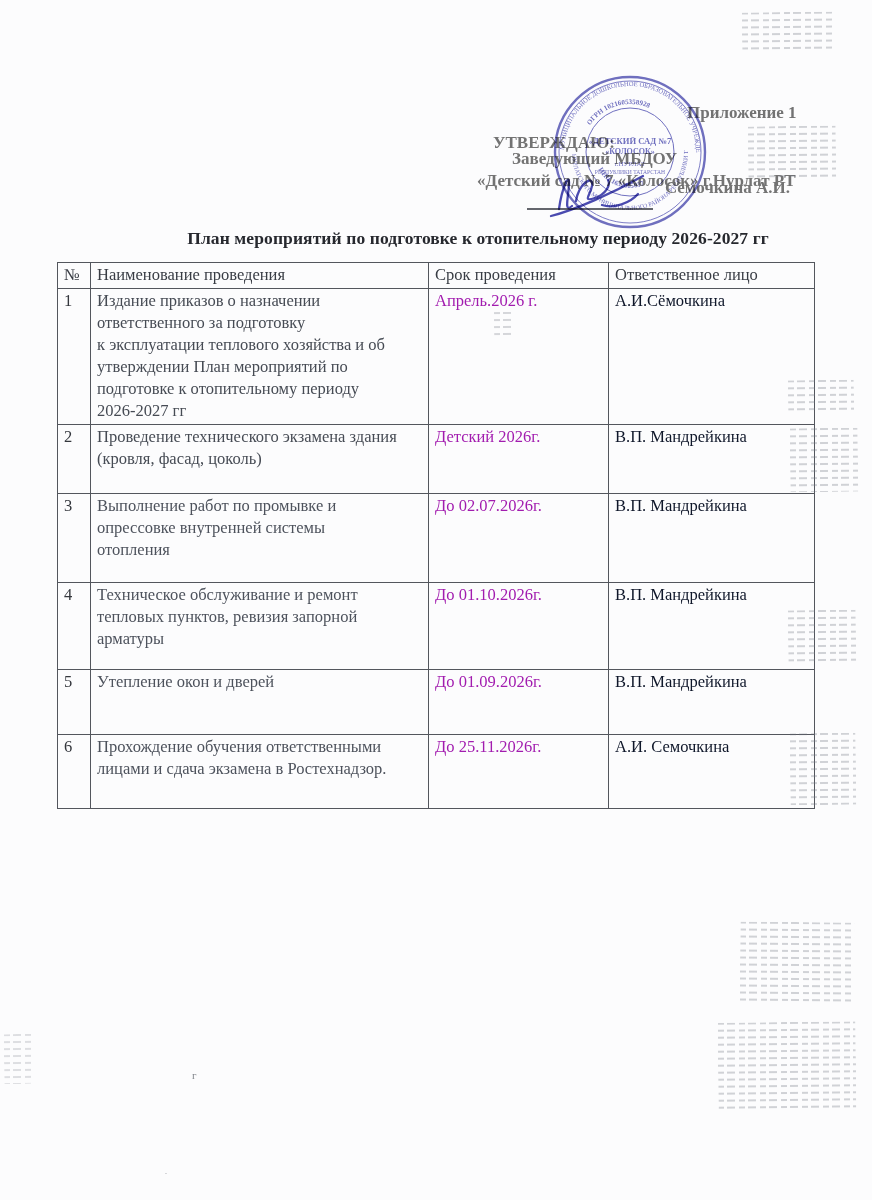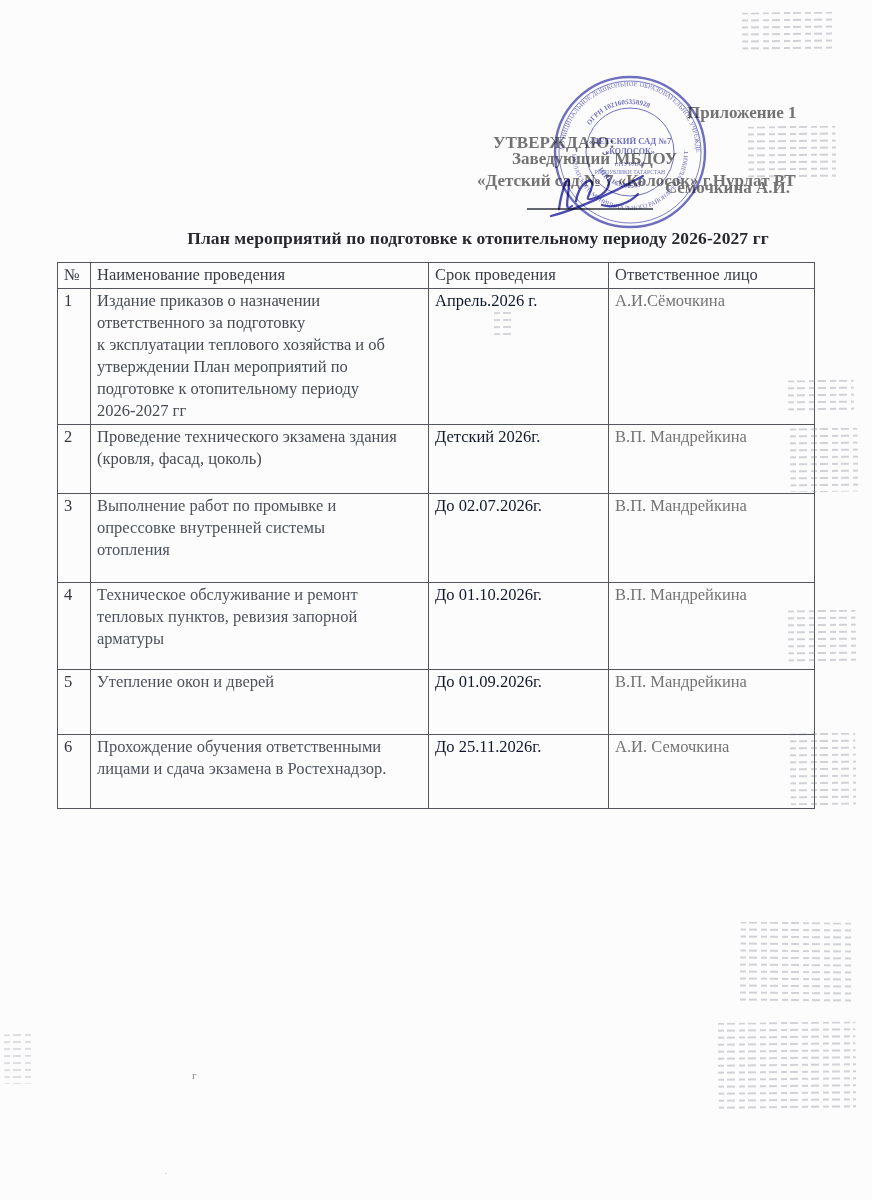--- a/index.html
+++ b/index.html
@@ -52,22 +52,22 @@
     border:1px solid #53565d;
     vertical-align:top;text-align:left;
     padding:1px 6px 2px 6px;
     font-size:16.5px;line-height:22px;
     font-weight:normal;
   }
   table.plan{border:1.5px solid #4b4e55;}
   th{color:#383c44;font-size:17px;}
   td.cell-num{color:#34373d;}
   td.cell-name{color:#464b54;white-space:pre-line;}
-  td.cell-term{color:#0f172a;}
-  td.cell-resp{color:#737373;}
+  td.cell-term{color:#a21caf;}
+  td.cell-resp{color:#0f172a;}
   tr.r-faded td.cell-name{color:#4d525c;}
   
   .smudge{
     position:absolute;opacity:.5;filter:blur(.4px);
     background-image:repeating-linear-gradient(to bottom, rgba(108,113,124,.6) 0 1.7px, transparent 1.7px 7px);
     -webkit-mask-image:repeating-linear-gradient(to right,#000 0 6px,transparent 6px 9px,#000 9px 17px,transparent 17px 21px);
             mask-image:repeating-linear-gradient(to right,#000 0 6px,transparent 6px 9px,#000 9px 17px,transparent 17px 21px);
     transform:rotate(-.6deg);
   }
   .tick{position:absolute;color:#565a62;font-size:11px;line-height:11px;opacity:.75;}

